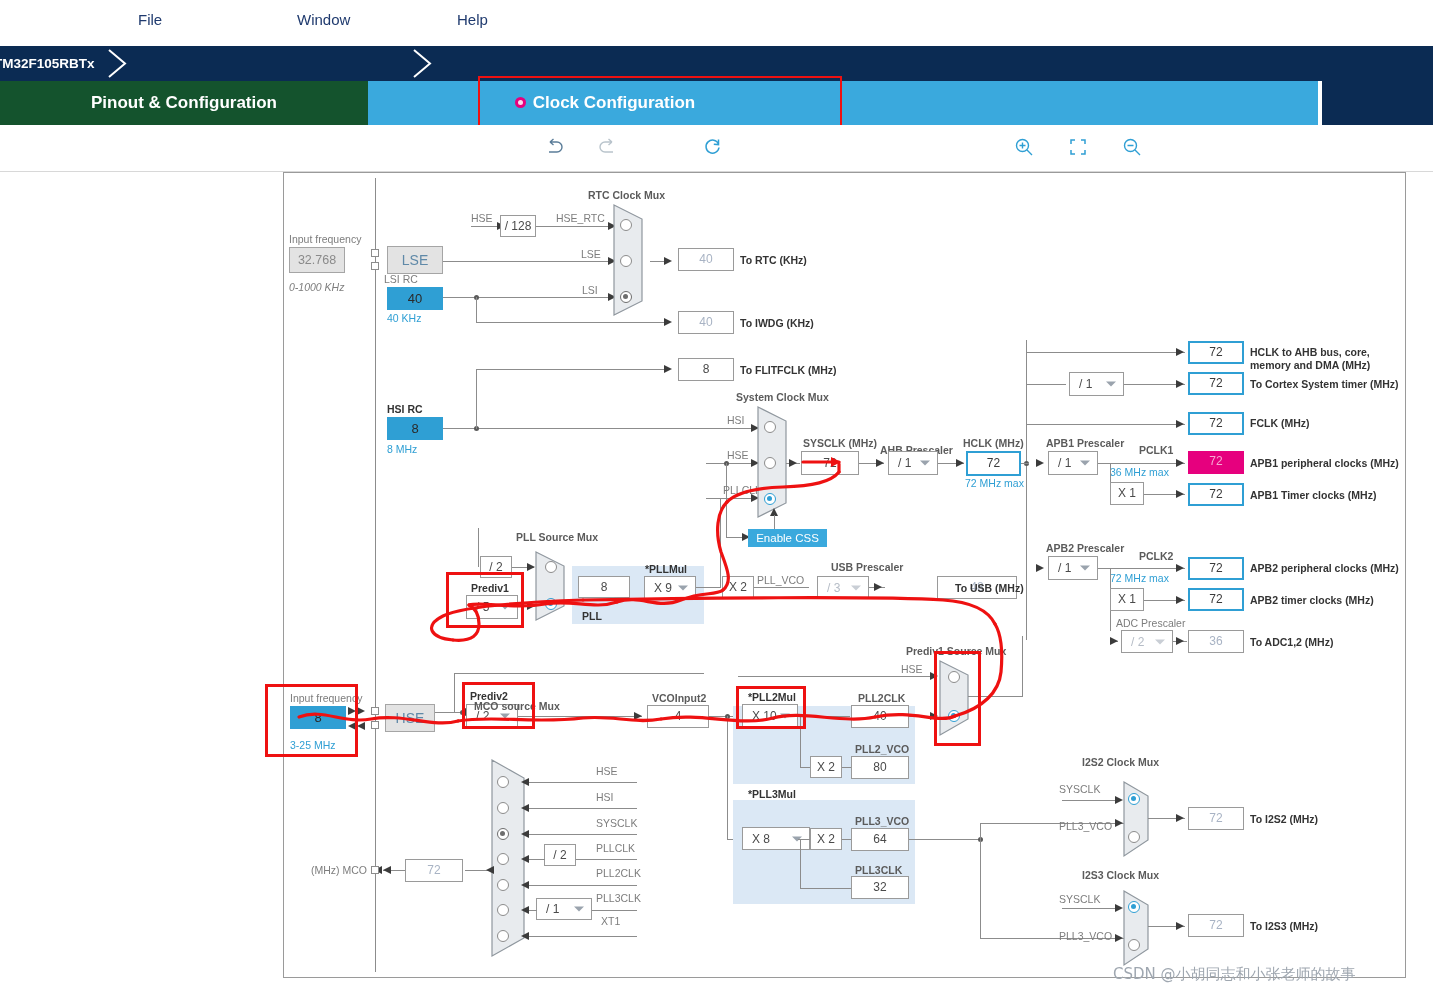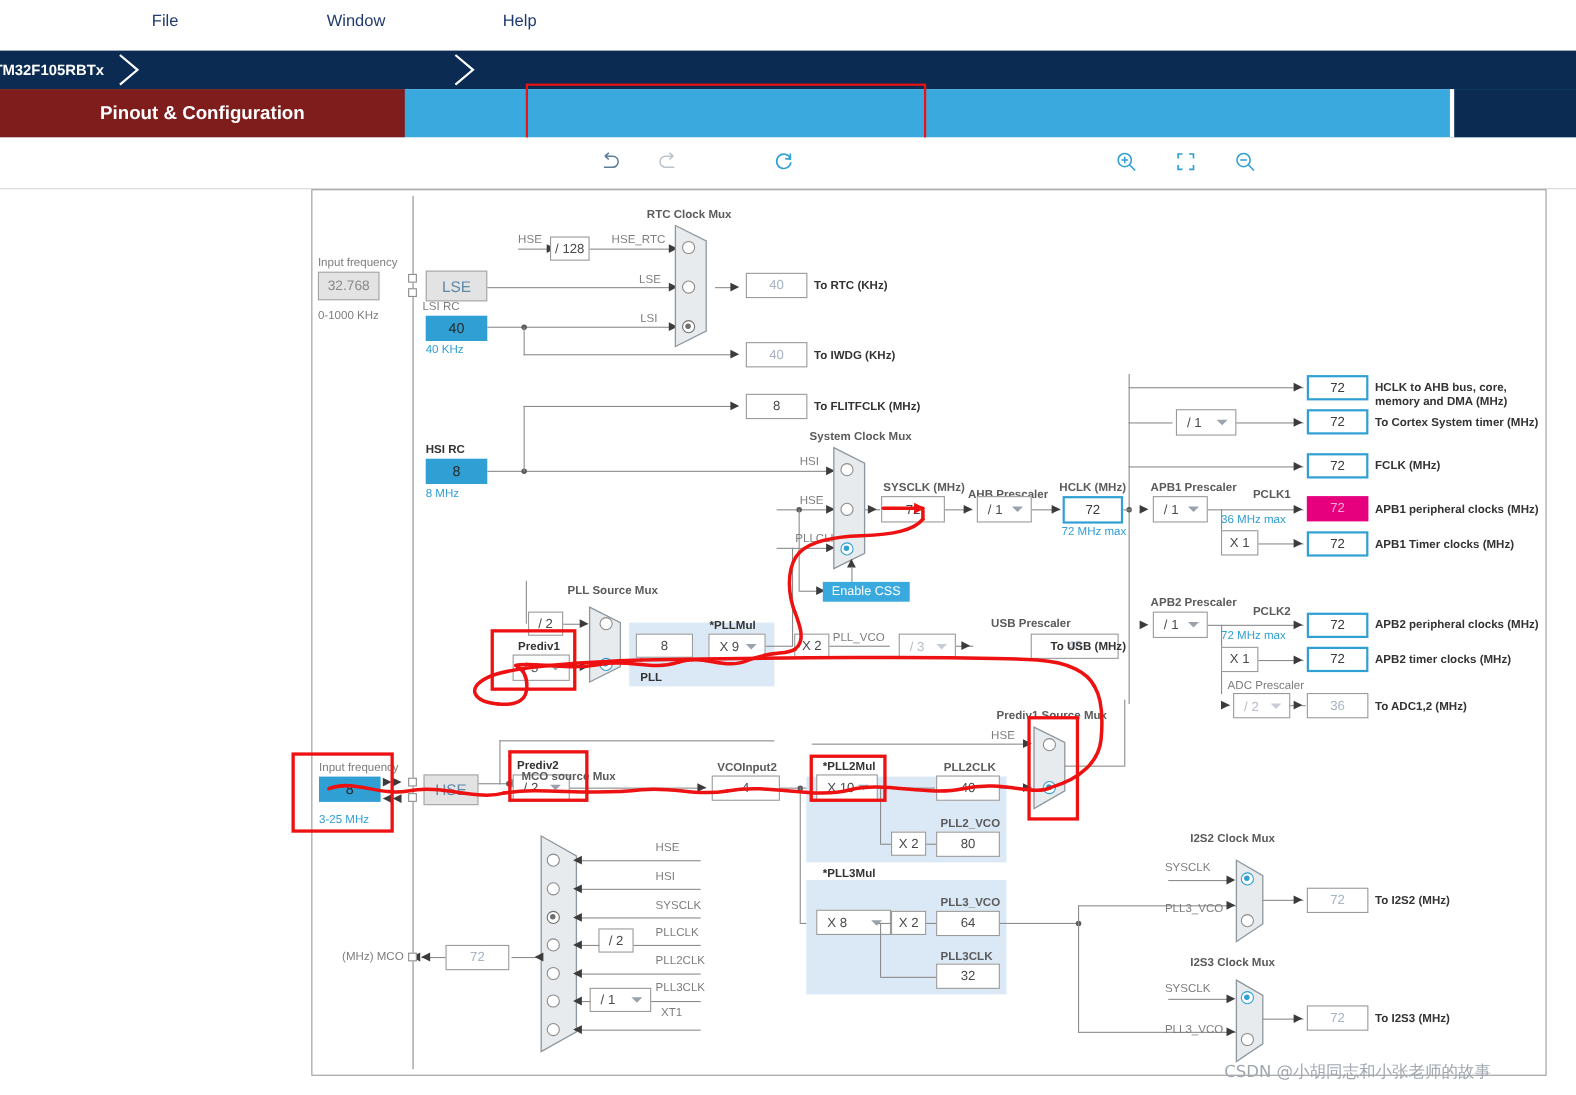--- a/index.html
+++ b/index.html
@@ -21,21 +21,21 @@
   .crumb2{left:144px;}
   .chev{position:absolute;top:0;height:35px;width:30px;}
   .chev svg{display:block;}
   .chev1{left:105px;}
   .chev2{left:410px;}
 
   
   .tabrow{position:absolute;left:0;top:81px;width:1433px;height:44px;background:#3aa9dd;}
   .tab{position:absolute;top:0;height:44px;line-height:44px;text-align:center;color:#fff;
        font-size:17px;font-weight:bold;cursor:pointer;white-space:nowrap;}
-  .tab-pinout{left:0;width:368px;background:#7f1d1d;}
+  .tab-pinout{left:0;width:368px;background:#14532d;}
   .tab-clock{left:368px;width:474px;background:#3aa9dd;}
   .tab-pm{left:842px;width:476px;background:#0b2b53;}
   .tab-end{left:1318px;width:115px;height:44px;background:#0b2b53;position:absolute;top:0;}
   .tab-gap{position:absolute;left:1318px;top:0;width:4px;height:44px;background:#fff;}
   .err-dot{display:inline-block;width:11px;height:11px;border-radius:50%;background:#e6007e;
            vertical-align:middle;margin-right:7px;position:relative;top:-1px;}
   .err-dot::after{content:"";position:absolute;left:3px;top:3px;width:5px;height:5px;
            border-radius:50%;background:#ffffff;opacity:.85;}
   .tab-hl{position:absolute;left:478px;top:76px;width:364px;height:52px;border:2px solid #ee1111;
           box-sizing:border-box;pointer-events:none;}
@@ -133,20 +133,23 @@
     <svg width="30" height="35">
         <path d="M4 4 L20 17.5 L4 31" fill="none" stroke="#ffffff" stroke-width="2"></path>
       </svg>
   </div>
 </div>
 
 <div class="tabrow">
   <div class="tab tab-pinout">
     <span>Pinout &amp; Configuration</span>
   </div>
+  <div class="tab tab-clock">
+    <span class="err-dot"></span><span>Clock Configuration</span>
+  </div>
   <div class="tab-end"></div>
   <div class="tab-gap"></div>
 </div>
 <div class="tab-hl"></div>
 
 <div class="toolbar">
   <div class="tbtn tb-undo">
     <svg width="20" height="20" viewBox="0 0 20 20">
         <path d="M13 5 H6 M6 5 L9.5 2 M6 5 L9.5 8 M13 5 a5 5 0 0 1 0 10 H5" fill="none" stroke="#5b7d99" stroke-width="1.4"></path>
       </svg>
@@ -180,21 +183,21 @@
       </svg>
   </div>
   <div class="resolve">Resolve Clock Issues</div>
 </div>
 
 <div class="canvas"></div>
 <div class="vrail"></div>
 
 <div class="lbl" style="left:289px;top:233px;">Input frequency</div>
 <div class="box grey" style="left:289px;top:247px;width:56px;height:26px;line-height:24px;font-size:12.5px;">32.768</div>
-<div class="lbl" style="left:289px;top:281px;">0-1000 KHz</div>
+<div class="lbl" style="left:289px;top:281px;font-style:italic;">0-1000 KHz</div>
 
 <div class="port" style="left:371px;top:249px;"></div>
 <div class="port" style="left:371px;top:262px;"></div>
 <div class="box hse" style="left:387px;top:246px;width:56px;height:28px;line-height:26px;">LSE</div>
 
 <div class="lbl" style="left:384px;top:273px;">LSI RC</div>
 <div class="box cyan" style="left:387px;top:287px;width:56px;height:23px;line-height:23px;font-size:13px;">40</div>
 <div class="lbl blue" style="left:387px;top:312px;">40 KHz</div>
 
 <div class="lbl" style="left:471px;top:212px;">HSE</div>
@@ -395,21 +398,21 @@
 <div class="sel" style="left:644px;top:576px;width:52px;height:23px;">
   <span class="t">X 9</span>
   <span class="c"></span>
 </div>
 <div class="ln h" style="left:696px;top:587px;width:24px;"></div>
 <div class="box" style="left:722px;top:576px;width:32px;height:22px;line-height:20px;">X 2</div>
 <div class="ln v" style="left:720px;top:498px;height:90px;"></div>
 <div class="ln h" style="left:754px;top:587px;width:55px;"></div>
 <div class="lbl" style="left:757px;top:574px;">PLL_VCO</div>
 
-<div class="lbl hdr" style="left:856px;top:561px;padding-left:45px;">USB Prescaler</div>
+<div class="lbl hdr" style="left:786px;top:561px;padding-left:45px;">USB Prescaler</div>
 <div class="sel dim" style="left:817px;top:576px;width:52px;height:23px;">
   <span class="t">/ 3</span>
   <span class="c"></span>
 </div>
 <div class="ln h" style="left:869px;top:587px;width:16px;"></div>
 <div class="arr" style="left:874px;top:583px;"></div>
 <div class="box dim" style="left:889px;top:576px;width:80px;height:23px;line-height:21px;margin-left:48px;">48</div>
 <div class="lbl dark" style="left:955px;top:582px;">To USB (MHz)</div>
 
 <div class="lbl" style="left:290px;top:692px;">Input frequency</div>

